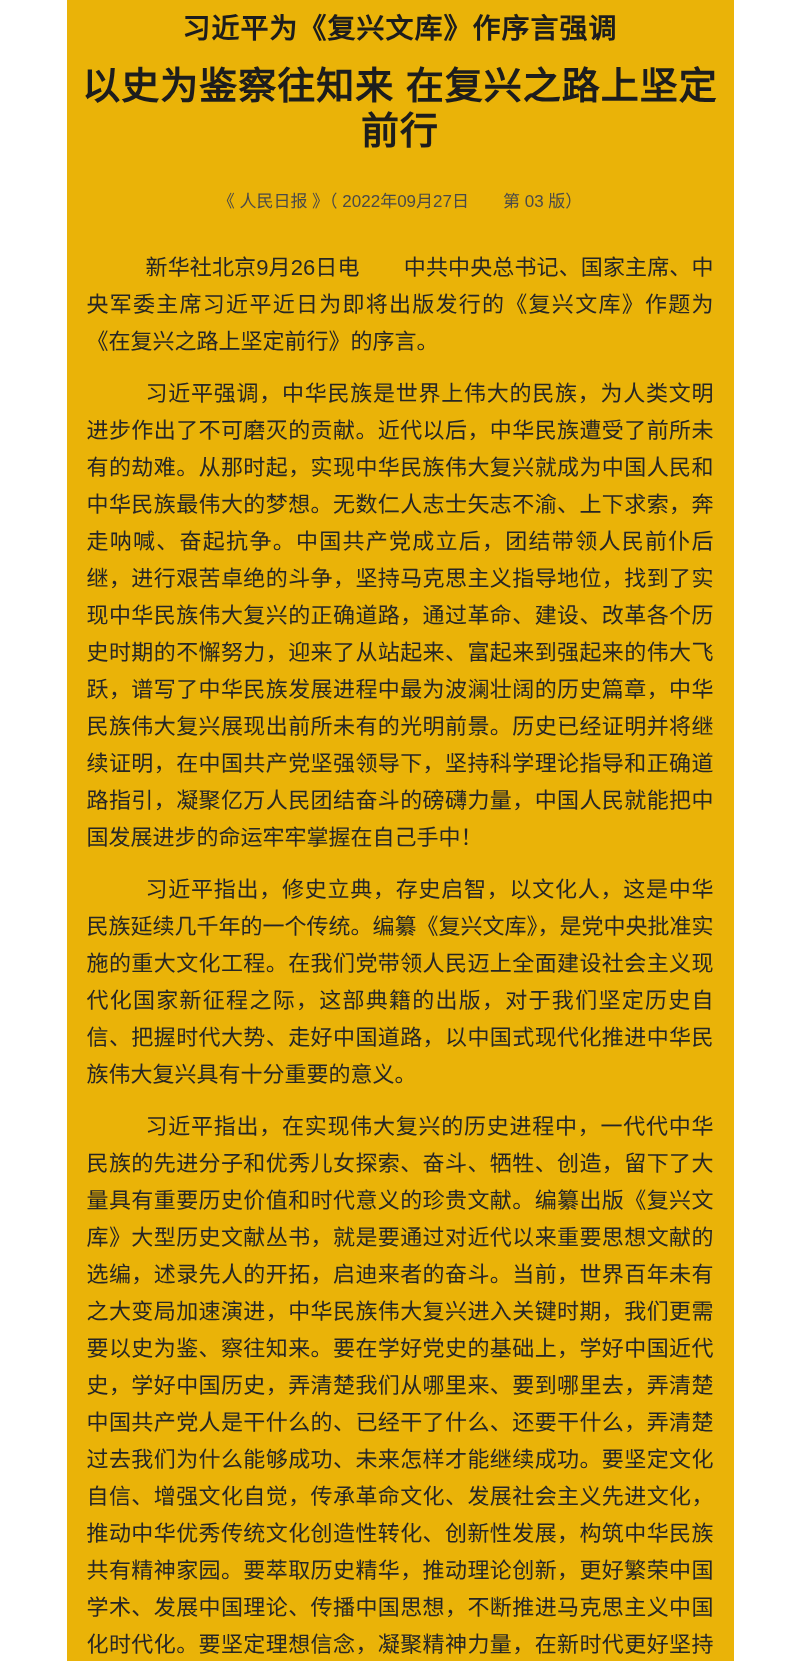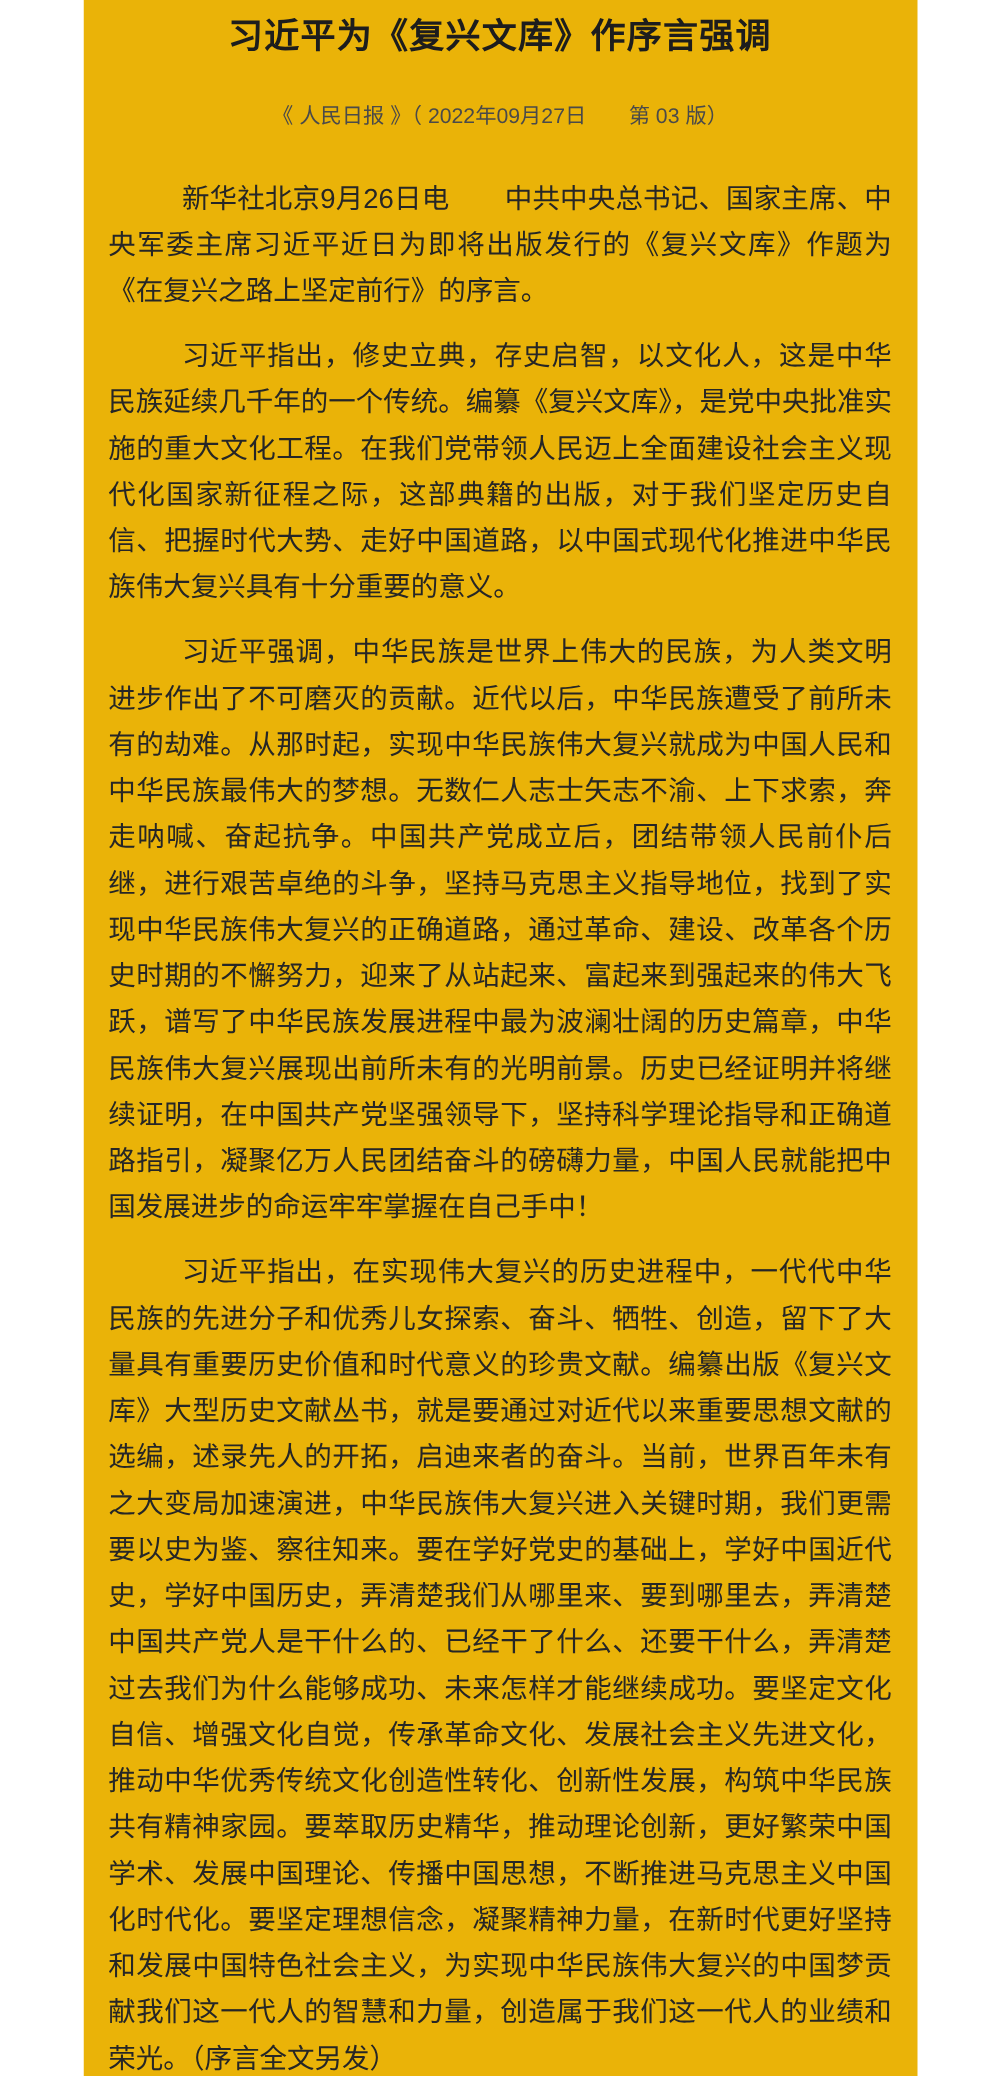--- a/index.html
+++ b/index.html
@@ -57,23 +57,24 @@
     word-break: break-all;
   }
 </style>
 </head>
 <body>
 
 <div class="page">
 
   <header class="article-header">
     <h2 class="supertitle">习近平为《复兴文库》作序言强调</h2>
+    <h1 class="main-title">以史为鉴察往知来 在复兴之路上坚定前行</h1>
     <div class="source-line">《 人民日报 》（ 2022年09月27日　　第  03 版）</div>
   </header>
 
   <main class="article-body">
     <p>新华社北京9月26日电　　中共中央总书记、国家主席、中央军委主席习近平近日为即将出版发行的《复兴文库》作题为《在复兴之路上坚定前行》的序言。</p>
+    <p>习近平强调，中华民族是世界上伟大的民族，为人类文明进步作出了不可磨灭的贡献。近代以后，中华民族遭受了前所未有的劫难。从那时起，实现中华民族伟大复兴就成为中国人民和中华民族最伟大的梦想。无数仁人志士矢志不渝、上下求索，奔走呐喊、奋起抗争。中国共产党成立后，团结带领人民前仆后继，进行艰苦卓绝的斗争，坚持马克思主义指导地位，找到了实现中华民族伟大复兴的正确道路，通过革命、建设、改革各个历史时期的不懈努力，迎来了从站起来、富起来到强起来的伟大飞跃，谱写了中华民族发展进程中最为波澜壮阔的历史篇章，中华民族伟大复兴展现出前所未有的光明前景。历史已经证明并将继续证明，在中国共产党坚强领导下，坚持科学理论指导和正确道路指引，凝聚亿万人民团结奋斗的磅礴力量，中国人民就能把中国发展进步的命运牢牢掌握在自己手中！</p>
     <p>习近平指出，修史立典，存史启智，以文化人，这是中华民族延续几千年的一个传统。编纂《复兴文库》，是党中央批准实施的重大文化工程。在我们党带领人民迈上全面建设社会主义现代化国家新征程之际，这部典籍的出版，对于我们坚定历史自信、把握时代大势、走好中国道路，以中国式现代化推进中华民族伟大复兴具有十分重要的意义。</p>
-    <p>习近平强调，中华民族是世界上伟大的民族，为人类文明进步作出了不可磨灭的贡献。近代以后，中华民族遭受了前所未有的劫难。从那时起，实现中华民族伟大复兴就成为中国人民和中华民族最伟大的梦想。无数仁人志士矢志不渝、上下求索，奔走呐喊、奋起抗争。中国共产党成立后，团结带领人民前仆后继，进行艰苦卓绝的斗争，坚持马克思主义指导地位，找到了实现中华民族伟大复兴的正确道路，通过革命、建设、改革各个历史时期的不懈努力，迎来了从站起来、富起来到强起来的伟大飞跃，谱写了中华民族发展进程中最为波澜壮阔的历史篇章，中华民族伟大复兴展现出前所未有的光明前景。历史已经证明并将继续证明，在中国共产党坚强领导下，坚持科学理论指导和正确道路指引，凝聚亿万人民团结奋斗的磅礴力量，中国人民就能把中国发展进步的命运牢牢掌握在自己手中！</p>
     <p>习近平指出，在实现伟大复兴的历史进程中，一代代中华民族的先进分子和优秀儿女探索、奋斗、牺牲、创造，留下了大量具有重要历史价值和时代意义的珍贵文献。编纂出版《复兴文库》大型历史文献丛书，就是要通过对近代以来重要思想文献的选编，述录先人的开拓，启迪来者的奋斗。当前，世界百年未有之大变局加速演进，中华民族伟大复兴进入关键时期，我们更需要以史为鉴、察往知来。要在学好党史的基础上，学好中国近代史，学好中国历史，弄清楚我们从哪里来、要到哪里去，弄清楚中国共产党人是干什么的、已经干了什么、还要干什么，弄清楚过去我们为什么能够成功、未来怎样才能继续成功。要坚定文化自信、增强文化自觉，传承革命文化、发展社会主义先进文化，推动中华优秀传统文化创造性转化、创新性发展，构筑中华民族共有精神家园。要萃取历史精华，推动理论创新，更好繁荣中国学术、发展中国理论、传播中国思想，不断推进马克思主义中国化时代化。要坚定理想信念，凝聚精神力量，在新时代更好坚持和发展中国特色社会主义，为实现中华民族伟大复兴的中国梦贡献我们这一代人的智慧和力量，创造属于我们这一代人的业绩和荣光。（序言全文另发）</p>
   </main>
 
 </div>
 
 </body></html>

